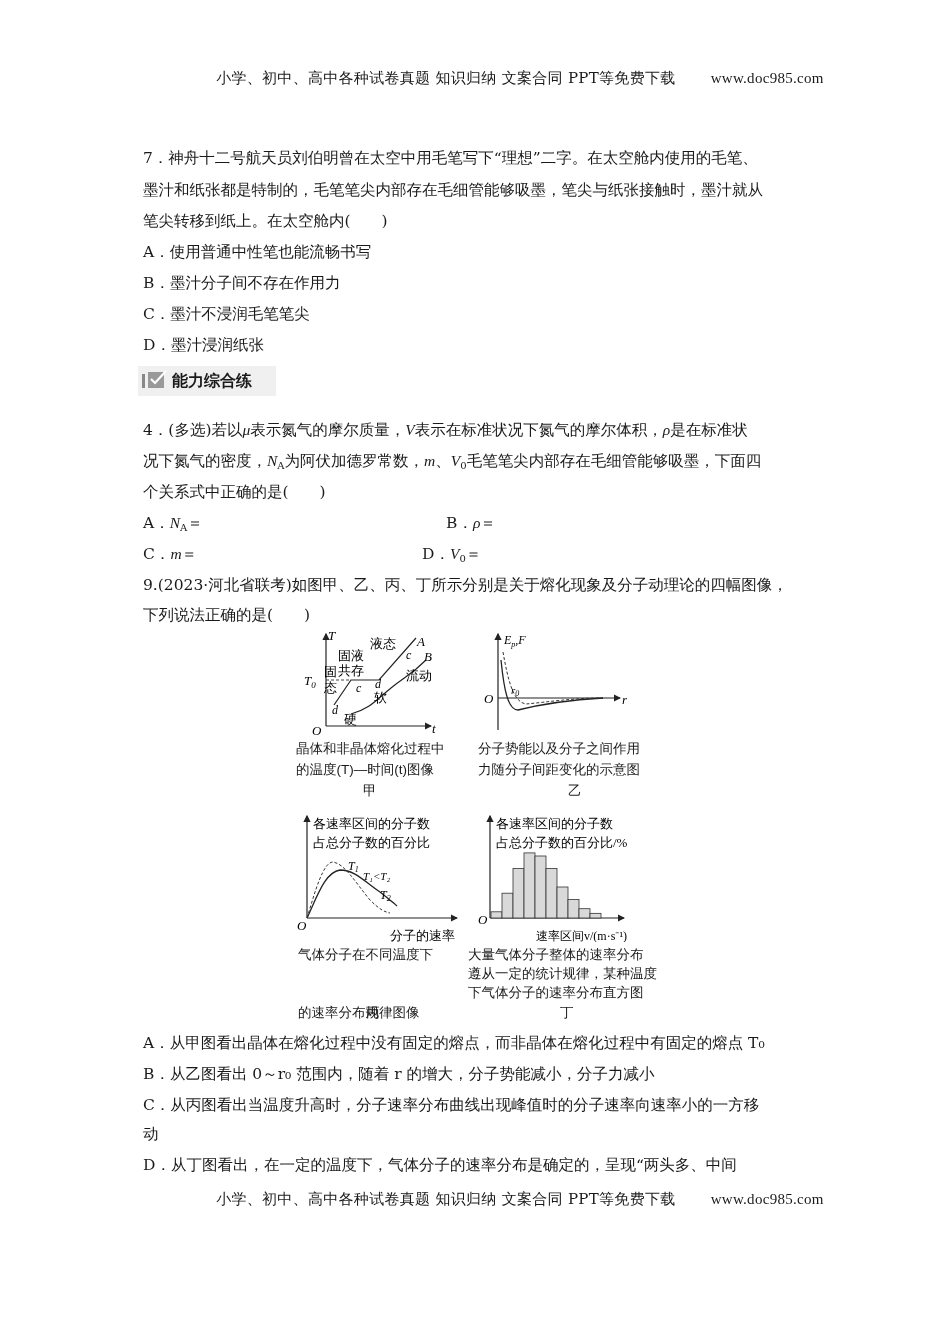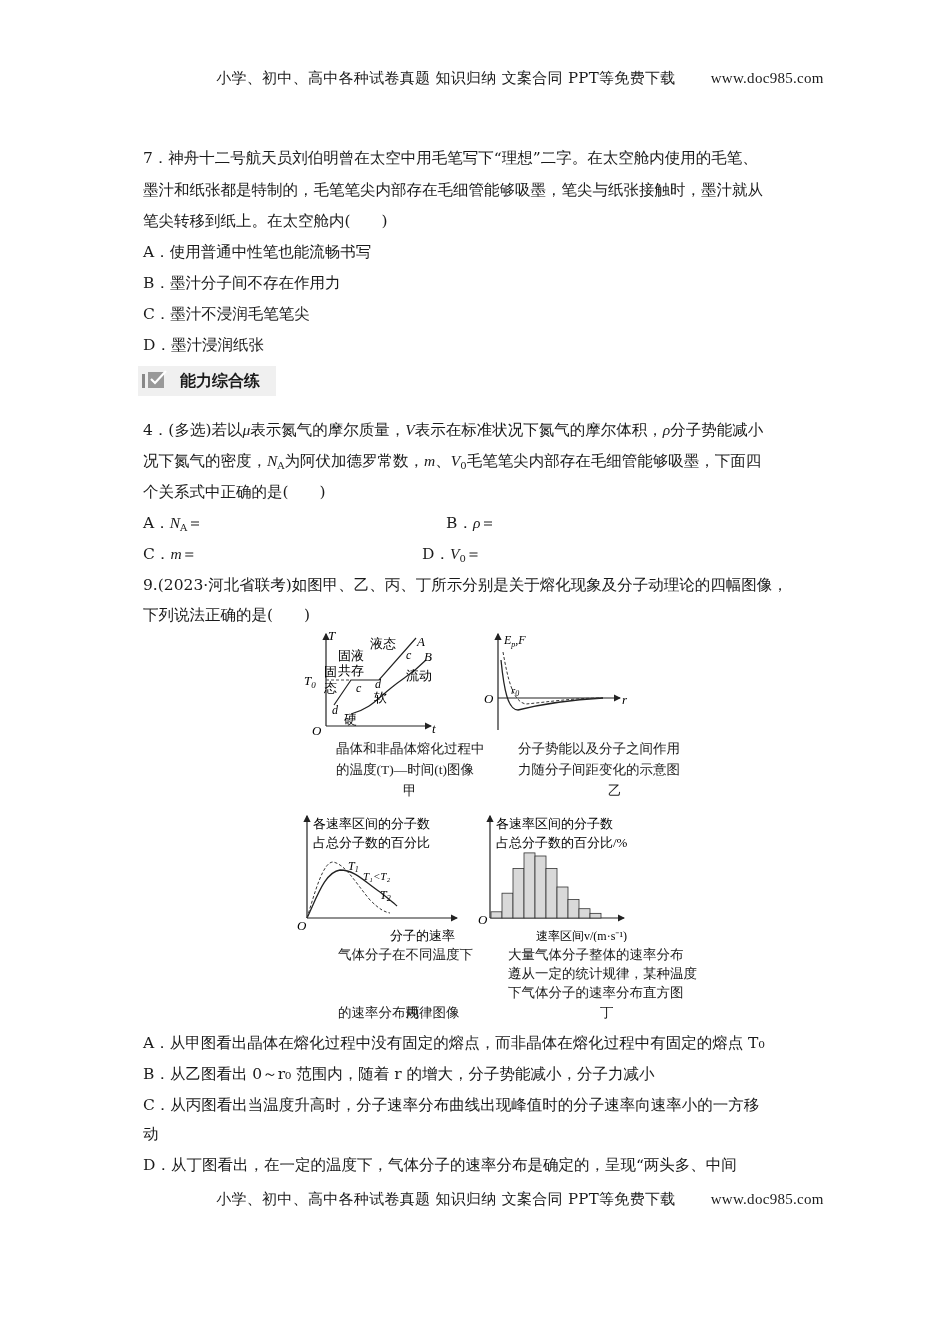--- a/index.html
+++ b/index.html
@@ -8,23 +8,23 @@
   .hdr, .ftr { position:absolute; left:0; width:950px; text-align:center; font-size:15px; letter-spacing:0.3px;padding-left:45px; }
   .hdr { top:69px; }
   .ftr { top:1190px; }
   .hdr .url, .ftr .url { margin-left:30px; font-family:"Liberation Serif",serif; }
   .line { position:absolute; left:143px; font-size:15.5px; white-space:nowrap; line-height:20px; }
   i.v { font-family:"Liberation Serif",serif; font-style:italic; }
   sub { font-size:10px; vertical-align:-3px; }
   .sect { position:absolute; left:138px; top:366px; width:138px; height:30px; background:#f0f0f0; }
   .sect .bar { position:absolute; left:4px; top:8px; width:3px; height:14px; background:#888; }
   .sect .chk { position:absolute; left:10px; top:6px; width:16px; height:16px; background:#999; }
-  .sect .lbl { position:absolute; left:42px; top:5px; font-family:"DejaVu Sans","Liberation Sans",sans-serif; font-weight:bold; font-size:16px;text-align:center; }
+  .sect .lbl { position:absolute; left:34px; top:5px; font-family:"DejaVu Sans","Liberation Sans",sans-serif; font-weight:bold; font-size:16px;text-align:center; }
   .fig { position:absolute; }
-  .cap { position:absolute; font-size:13.5px; line-height:21px; white-space:nowrap; font-family:Liberation Serif, serif;margin-left:40px; }
+  .cap { position:absolute; font-size:13.5px; line-height:21px; white-space:nowrap; font-family:Liberation Sans, sans-serif; }
   svg text { font-family:"Liberation Serif",serif; }
 </style>
 </head>
 <body>
 
 <div class="hdr">
   <span>小学、初中、高中各种试卷真题  知识归纳  文案合同  PPT等免费下载</span>
   <span class="url">www.doc985.com</span>
 </div>
 
@@ -43,21 +43,21 @@
   <div class="chk">
     <svg width="20" height="18" viewBox="0 0 20 18" style="position:absolute;left:0;top:-2px">
       <path d="M3 9 L7 13 L18 1" stroke="#fff" stroke-width="2.2" fill="none"></path>
     </svg>
   </div>
   <div class="lbl">能力综合练</div>
 </div>
 
 <div>
   <div class="line" style="top:420px">
-    <span>4．(多选)若以</span><i class="v">μ</i><span>表示氮气的摩尔质量，</span><i class="v">V</i><span>表示在标准状况下氮气的摩尔体积，</span><i class="v">ρ</i><span>分子势能减小</span>
+    <span>4．(多选)若以</span><i class="v">μ</i><span>表示氮气的摩尔质量，</span><i class="v">V</i><span>表示在标准状况下氮气的摩尔体积，</span><i class="v">ρ</i><span>是在标准状</span>
   </div>
   <div class="line" style="top:451px">
     <span>况下氮气的密度，</span><i class="v">N</i><sub>A</sub><span>为阿伏加德罗常数，</span><i class="v">m</i><span>、</span><i class="v">V</i><sub>0</sub><span>毛笔笔尖内部存在毛细管能够吸墨，下面四</span>
   </div>
   <div class="line" style="top:482px">个关系式中正确的是(　　)</div>
   <div class="line" style="top:513px"><span>A．</span><i class="v">N</i><sub>A</sub><span>＝</span></div>
   <div class="line" style="top:513px;left:446px"><span>B．</span><i class="v">ρ</i><span>＝</span></div>
   <div class="line" style="top:544px"><span>C．</span><i class="v">m</i><span>＝</span></div>
   <div class="line" style="top:544px;left:422px"><span>D．</span><i class="v">V</i><sub>0</sub><span>＝</span></div>
 </div>

